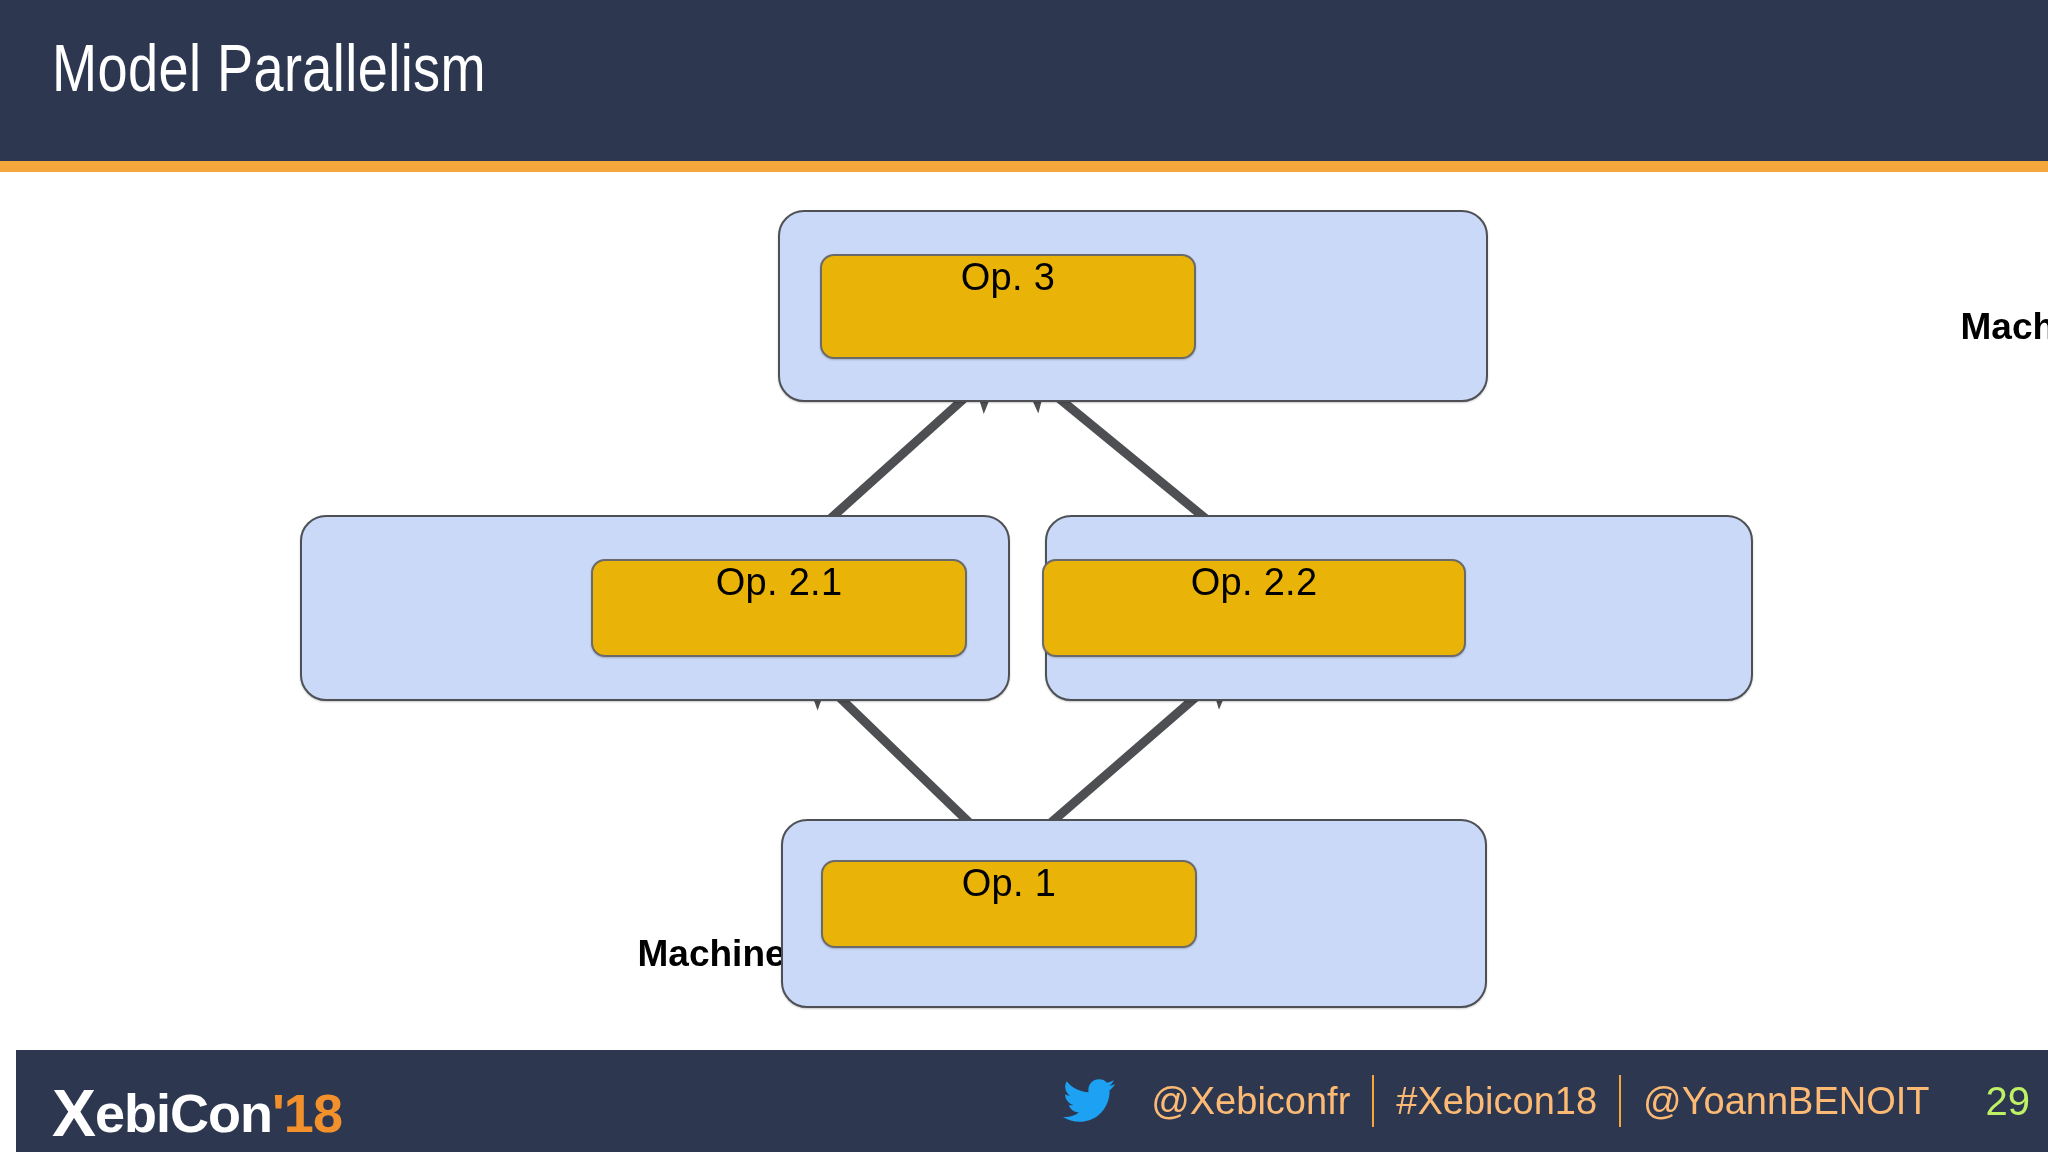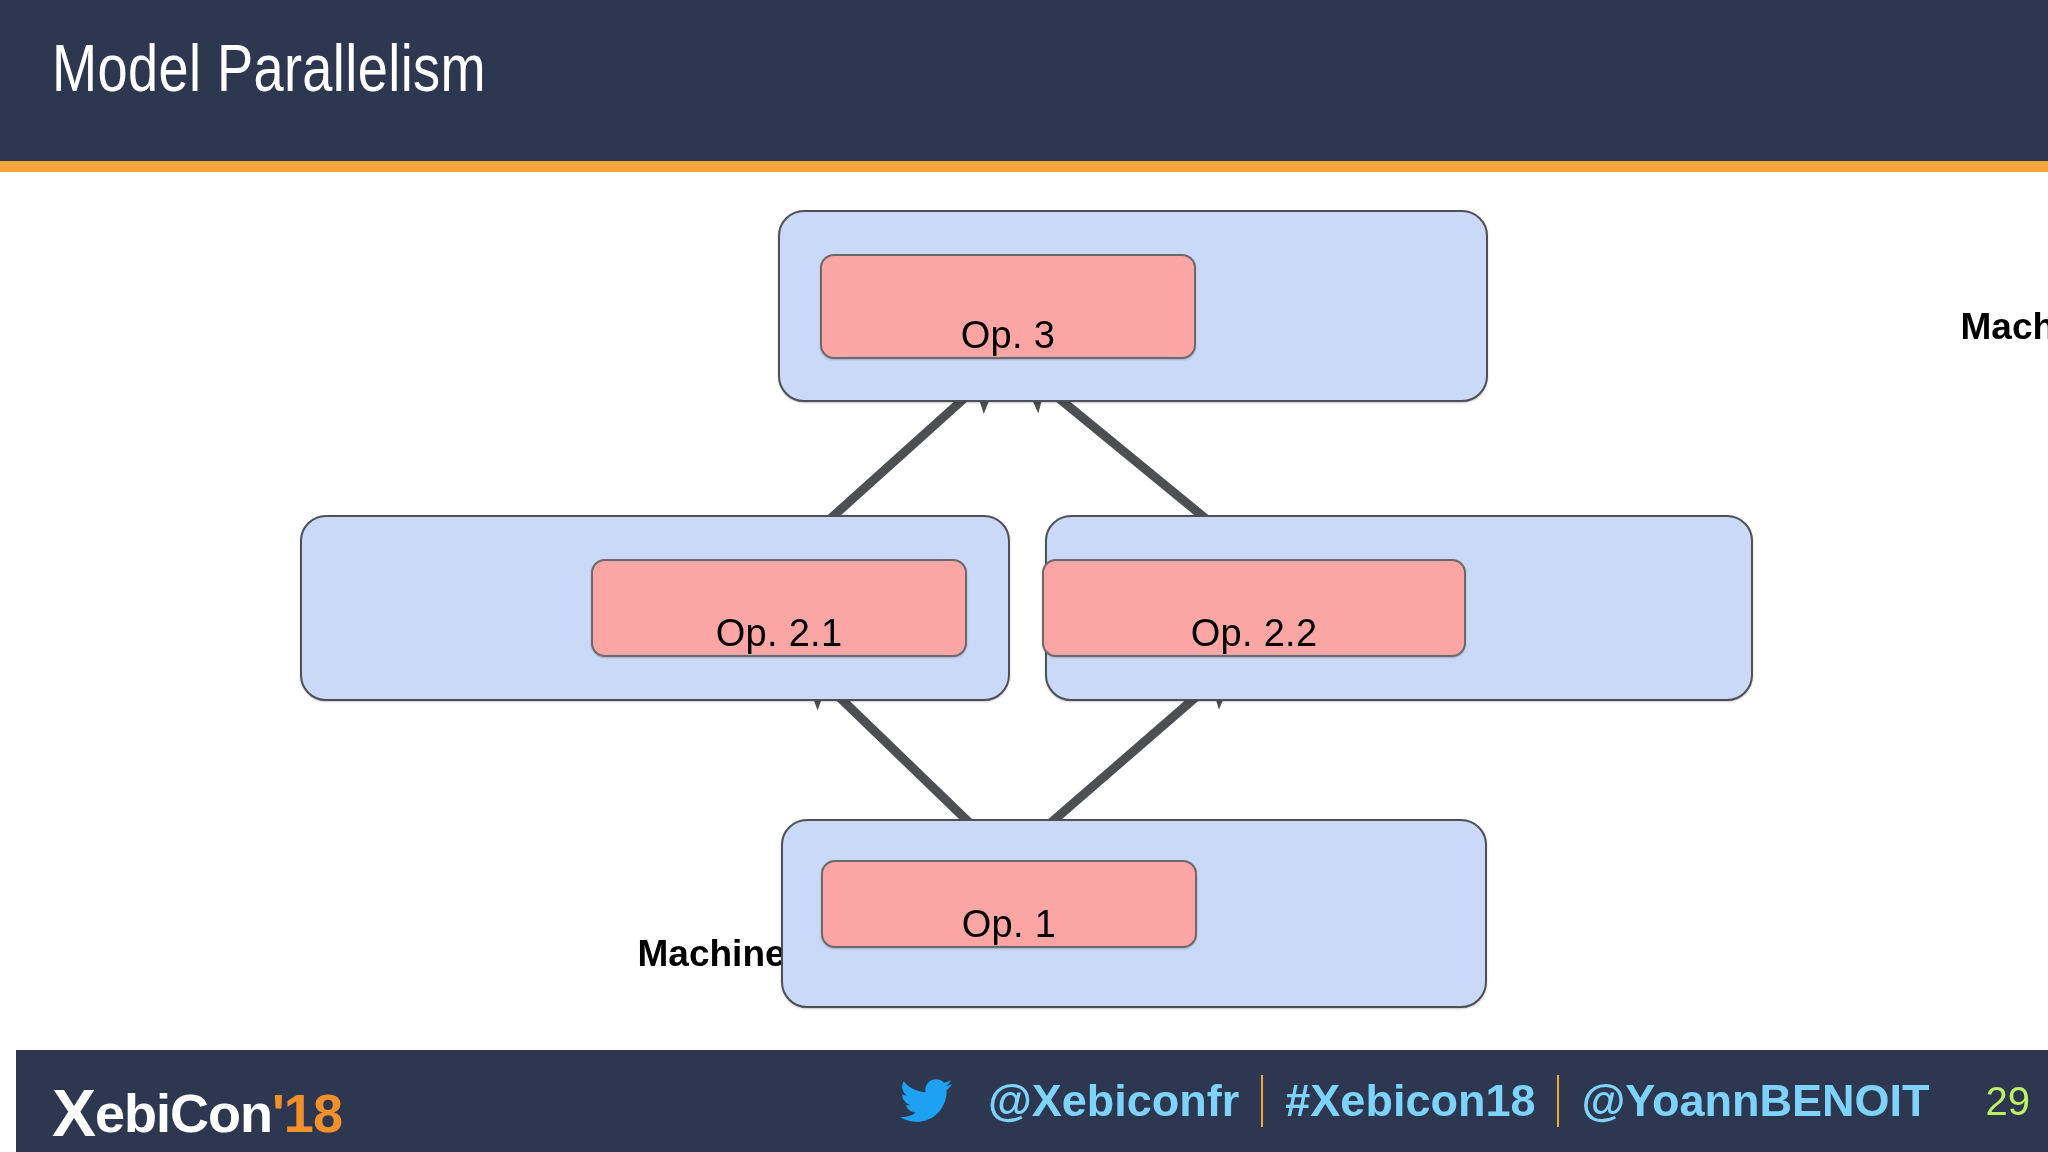--- a/index.html
+++ b/index.html
@@ -69,25 +69,25 @@
     position: absolute;
     box-sizing: border-box;
     background: #c9d9f7;
     border: 2px solid #4e5055;
     border-radius: 26px;
     box-shadow: 0 1px 2px rgba(0,0,0,0.22);
   }
   .op-box {
     position: absolute;
     box-sizing: border-box;
-    background: #fca5a5;
+    background: #eab308;
     border: 2px solid #6a6a6a;
     border-radius: 14px;
     display: flex;
-    align-items: flex-end;
+    align-items: flex-start;
     justify-content: center;
     box-shadow: 0 1px 2px rgba(0,0,0,0.20);
   }
   .op-label {
     font-size: 38px;
     font-weight: 400;
     color: #000000;
     letter-spacing: 0.3px;
   }
   .machine-label {
@@ -153,25 +153,25 @@
     gap: 0;
     color: #ffffff;
   }
   #twitter-icon {
     width: 52px;
     height: 44px;
     margin-right: 14px;
     flex: 0 0 auto;
   }
   .footer-text {
-    font-size: 45px;
-    color: #7dd3fc;
+    font-size: 38px;
+    color: #fdba74;
     white-space: nowrap;
     padding: 0 22px;
-    font-weight: 700;
+    font-weight: 400;
   }
   .footer-sep {
     width: 2px;
     height: 52px;
     background: #f5a73c;
     flex: 0 0 auto;
   }
   #page-number {
     font-size: 40px;
     color: #bef264;

